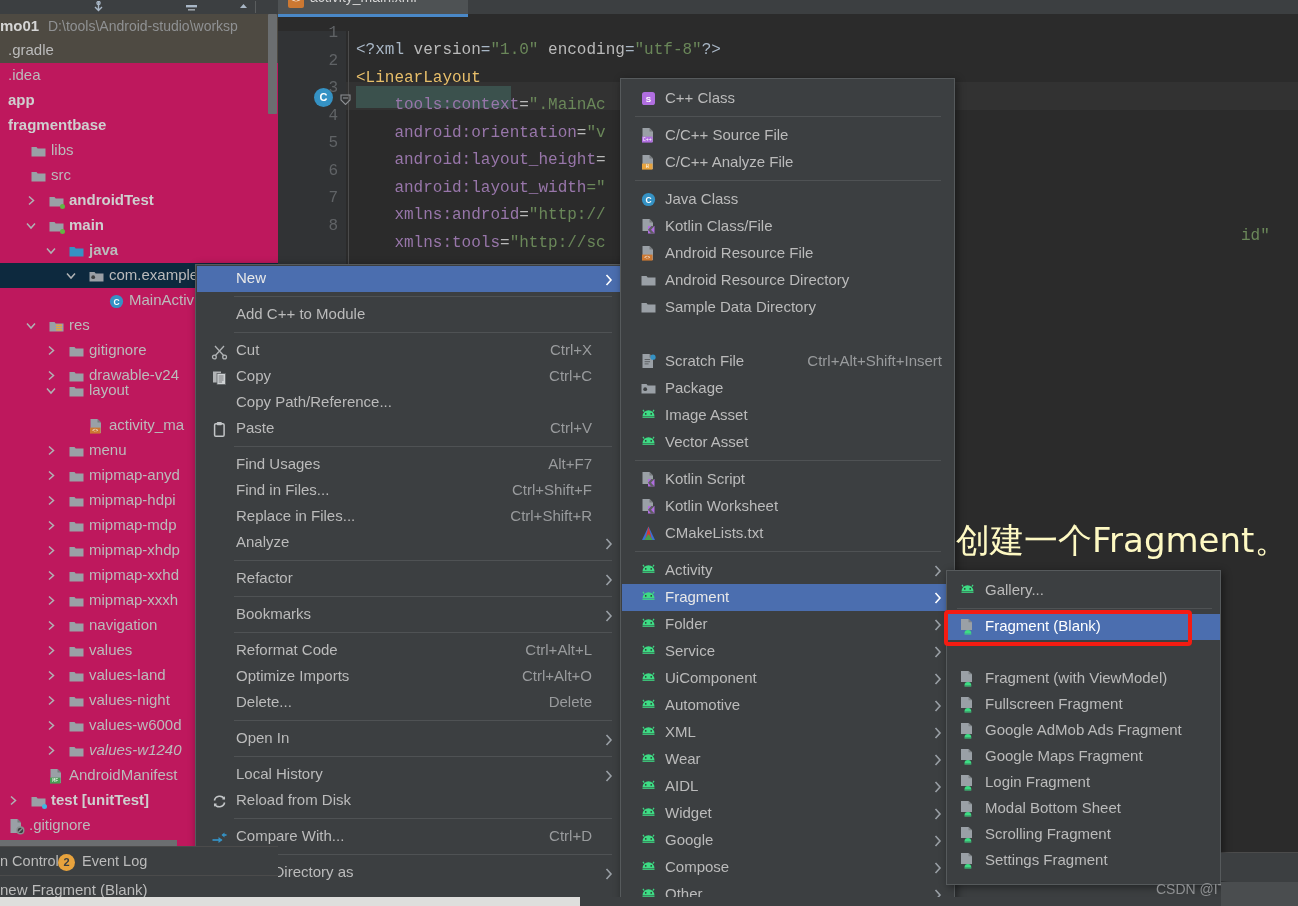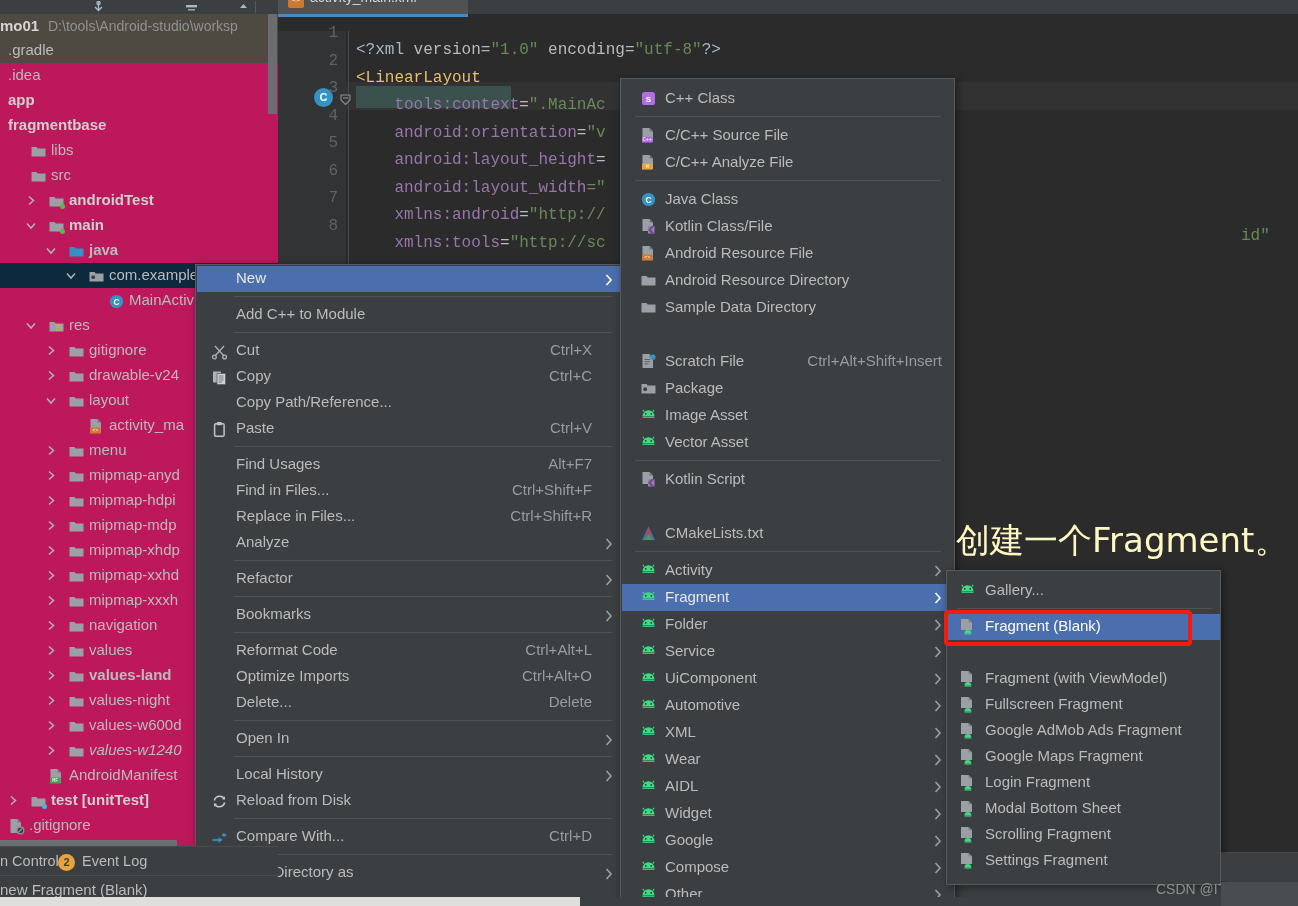--- a/index.html
+++ b/index.html
@@ -297,21 +297,21 @@
         <span class="arrow" style="left: 46px;">
           <svg width="10" height="11" viewBox="0 0 10 11">
             <path d="M3 1.5 L7.5 5.5 L3 9.5" fill="none" stroke="#b0b3b5" stroke-width="1.5"></path>
           </svg>
         </span>
         <span class="ic" style="left: 68px;"><svg width="17" height="17" viewBox="0 0 17 17">
             <path d="M1.5 4 h5 l1.2 1.6 H15.5 V13.5 H1.5 Z" fill="#9aa0a6"></path>
           </svg></span>
         <span class="lbl" style="left: 89px;">drawable-v24</span>
       </div>
-      <div class="tree-row" style="top: 374px; padding-left: 12px;">
+      <div class="tree-row" style="top: 364px; padding-left: 12px;">
         <span class="arrow" style="left: 46px;">
           <svg width="10" height="11" viewBox="0 0 10 11">
             <path d="M1 3.5 L5 8 L9 3.5" fill="none" stroke="#b0b3b5" stroke-width="1.5"></path>
           </svg>
         </span>
         <span class="ic" style="left: 68px;"><svg width="17" height="17" viewBox="0 0 17 17">
             <path d="M1.5 4 h5 l1.2 1.6 H15.5 V13.5 H1.5 Z" fill="#9aa0a6"></path>
           </svg></span>
         <span class="lbl" style="left: 89px;">layout</span>
       </div>
@@ -425,21 +425,21 @@
       </div>
       <div class="tree-row" style="top: 649px;">
         <span class="arrow" style="left: 46px;">
           <svg width="10" height="11" viewBox="0 0 10 11">
             <path d="M3 1.5 L7.5 5.5 L3 9.5" fill="none" stroke="#b0b3b5" stroke-width="1.5"></path>
           </svg>
         </span>
         <span class="ic" style="left: 68px;"><svg width="17" height="17" viewBox="0 0 17 17">
             <path d="M1.5 4 h5 l1.2 1.6 H15.5 V13.5 H1.5 Z" fill="#9aa0a6"></path>
           </svg></span>
-        <span class="lbl" style="left: 89px; font-weight: bold;">values-land</span>
+        <span class="lbl" style="left: 89px;">values-land</span>
       </div>
       <div class="tree-row" style="top: 674px;">
         <span class="arrow" style="left: 46px;">
           <svg width="10" height="11" viewBox="0 0 10 11">
             <path d="M3 1.5 L7.5 5.5 L3 9.5" fill="none" stroke="#b0b3b5" stroke-width="1.5"></path>
           </svg>
         </span>
         <span class="ic" style="left: 68px;"><svg width="17" height="17" viewBox="0 0 17 17">
             <path d="M1.5 4 h5 l1.2 1.6 H15.5 V13.5 H1.5 Z" fill="#9aa0a6"></path>
           </svg></span>
@@ -735,20 +735,29 @@
     </div>
     <div class="m2sep abs" style="top: 381px;"></div>
     <div class="m2row abs" style="top: 387px;">
       <span class="mi"><svg width="17" height="17" viewBox="0 0 17 17">
           <path d="M2.5 1 h7 L13 4.4 V13 H2.5 Z" fill="#9aa0a6"></path>
           <path d="M9.5 1 L13 4.4 H9.5 Z" fill="#76797c"></path>
           <path d="M8 8 L14.5 8 L14.5 15.5 L8 15.5 Z" fill="#b06ee0"></path>
           <path d="M8 11.8 L11.4 8 L14.5 8 L11 11.8 L14.5 15.5 L11.2 15.5 Z" fill="#5d5f61"></path>
         </svg></span>
       <span class="ml">Kotlin Script</span>
+    </div>
+    <div class="m2row abs" style="top: 414px;">
+      <span class="mi"><svg width="17" height="17" viewBox="0 0 17 17">
+          <path d="M2.5 1 h7 L13 4.4 V13 H2.5 Z" fill="#9aa0a6"></path>
+          <path d="M9.5 1 L13 4.4 H9.5 Z" fill="#76797c"></path>
+          <path d="M8 8 L14.5 8 L14.5 15.5 L8 15.5 Z" fill="#b06ee0"></path>
+          <path d="M8 11.8 L11.4 8 L14.5 8 L11 11.8 L14.5 15.5 L11.2 15.5 Z" fill="#5d5f61"></path>
+        </svg></span>
+      <span class="ml">Kotlin Worksheet</span>
     </div>
     <div class="m2row abs" style="top: 441px;">
       <span class="mi"><svg width="17" height="17" viewBox="0 0 17 17">
           <path d="M8.5 1.5 L15 15 H2 Z" fill="#3b6fd4"></path>
           <path d="M8.5 1.5 L12 15 H5.2 Z" fill="#d03a35"></path>
           <path d="M8.5 9 L12.8 15 H4.2 Z" fill="#45a04c"></path>
         </svg></span>
       <span class="ml">CMakeLists.txt</span>
     </div>
     <div class="m2sep abs" style="top: 472px;"></div>

